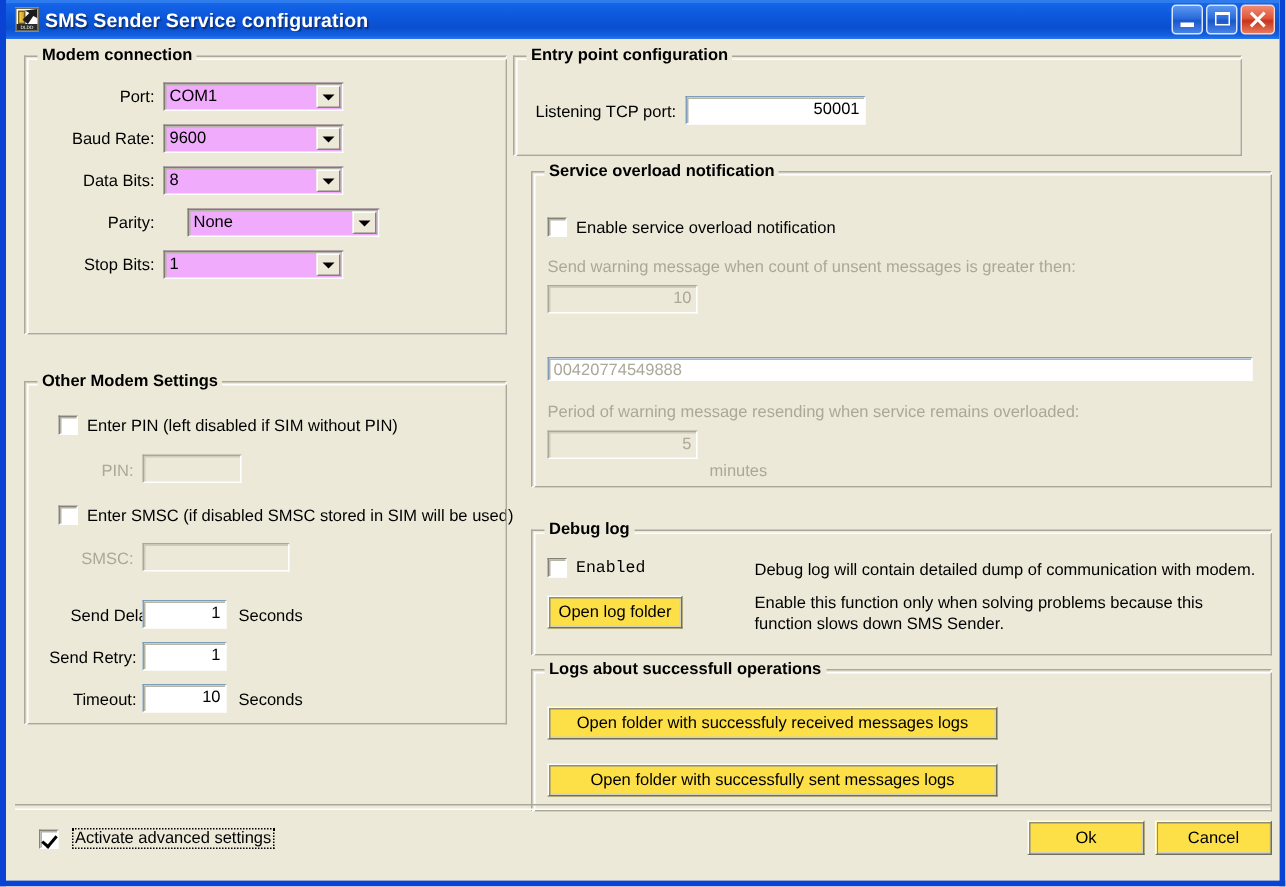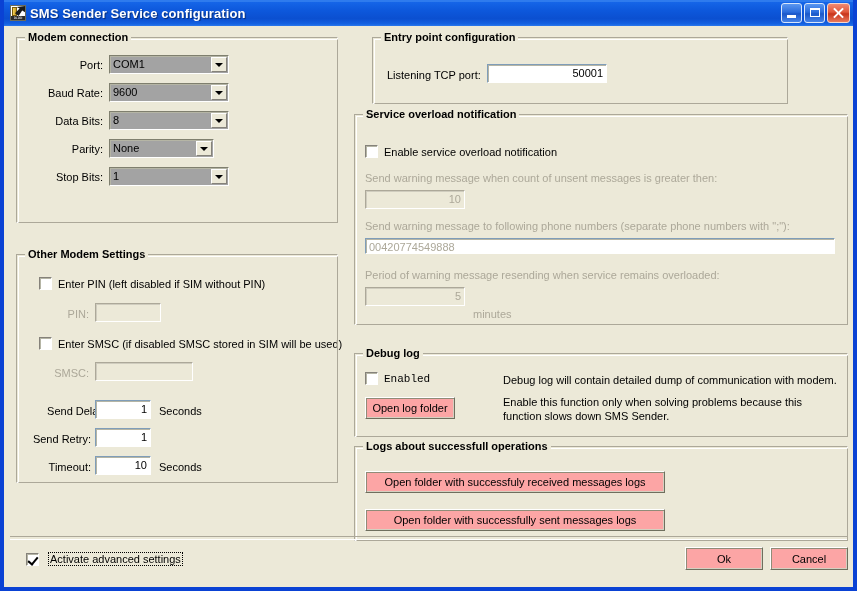--- a/index.html
+++ b/index.html
@@ -198,21 +198,21 @@
   .field.disabled-text {
     background: #FFFFFF;
     color: #ACA899;
   }
 
   
   .combo {
     position: absolute;
     box-sizing: border-box;
     height: 19px;
-    background: #a3a3a3;
+    background: #f0abfc;
     border: 1px solid;
     border-color: #7F7F6E #FFFFFF #FFFFFF #7F7F6E;
     box-shadow: inset 1px 1px 0 #B5B5A5;
   }
   .combo .cval {
     position: absolute;
     left: 3px; top: 0;
     right: 20px;
     line-height: 17px;
     font-size: 11px;
@@ -270,21 +270,21 @@
   .focus-label {
     border: 1px dotted #000000;
     padding: 0 1px;
     margin-left: 3px;
   }
 
   
   .btn {
     position: absolute;
     box-sizing: border-box;
-    background: #fca5a5;
+    background: #fde047;
     border: 1px solid;
     border-color: #FFFFFF #6F6F5E #6F6F5E #FFFFFF;
     box-shadow: 1px 1px 0 #908C78 inset, -1px -1px 0 #D4D0C0 inset;
     font-size: 11px;
     color: #000000;
     text-align: center;
     display: flex;
     align-items: center;
     justify-content: center;
     cursor: pointer;
@@ -344,21 +344,21 @@
         <div class="cbtn-arrow"></div>
       </div>
 
       <div class="lbl right" style="left:10px; top:77px; width:76px;">Data Bits:</div>
       <div class="combo" style="left:92px; top:73px; width:120px;">
         <div class="cval">8</div>
         <div class="cbtn-arrow"></div>
       </div>
 
       <div class="lbl right" style="left:10px; top:105px; width:76px;">Parity:</div>
-      <div class="combo" style="left:92px; top:101px; width:105px;">
+      <div class="combo" style="left:108px; top:101px; width:128px;">
         <div class="cval">None</div>
         <div class="cbtn-arrow"></div>
       </div>
 
       <div class="lbl right" style="left:10px; top:133px; width:76px;">Stop Bits:</div>
       <div class="combo" style="left:92px; top:129px; width:120px;">
         <div class="cval">1</div>
         <div class="cbtn-arrow"></div>
       </div>
     </div>
@@ -385,38 +385,37 @@
       <div class="lbl" style="left:142px; top:150px;">Seconds</div>
 
       <div class="lbl right" style="left:0px; top:178px; width:74px;">Send Retry:</div>
       <div class="field num" style="left:78px; top:173px; width:56px; height:19px;">1</div>
 
       <div class="lbl right" style="left:0px; top:206px; width:74px;">Timeout:</div>
       <div class="field num" style="left:78px; top:201px; width:56px; height:19px;">10</div>
       <div class="lbl" style="left:142px; top:206px;">Seconds</div>
     </div>
 
-    <div class="group" style="left:368px; top:11px; width:416px; height:67px;text-decoration:underline;">
+    <div class="group" style="left:338px; top:11px; width:486px; height:67px;text-decoration:underline;">
       <div class="gtitle">Entry point configuration</div>
       <div class="lbl" style="left:14px; top:31px;">Listening TCP port:</div>
       <div class="field num" style="left:114px; top:26px; width:120px; height:19px;">50001</div>
     </div>
 
     <div class="group" style="left:350px; top:88px; width:494px; height:211px;">
       <div class="gtitle">Service overload notification</div>
 
       <div class="cbwrap" style="left:10px; top:30px;">
         <span class="cbox"></span>
         <span>Enable service overload notification</span>
       </div>
 
       <div class="lbl dim" style="left:10px; top:57px;">Send warning message when count of unsent messages is greater then:</div>
       <div class="field disabled num" style="left:10px; top:75px; width:100px; height:19px;">10</div>
 
-      <div class="lbl dim" style="left:10px; top:105px;">Send warning message to following phone numbers (separate phone numbers with ";"):</div>
       <div class="field disabled-text" style="left:10px; top:123px; width:470px; height:16px;">00420774549888</div>
 
       <div class="lbl dim" style="left:10px; top:154px;">Period of warning message resending when service remains overloaded:</div>
       <div class="field disabled num" style="left:10px; top:172px; width:100px; height:19px;">5</div>
       <div class="lbl dim" style="left:118px; top:193px;">minutes</div>
     </div>
 
     <div class="group" style="left:350px; top:327px; width:494px; height:84px;">
       <div class="gtitle">Debug log</div>
 

